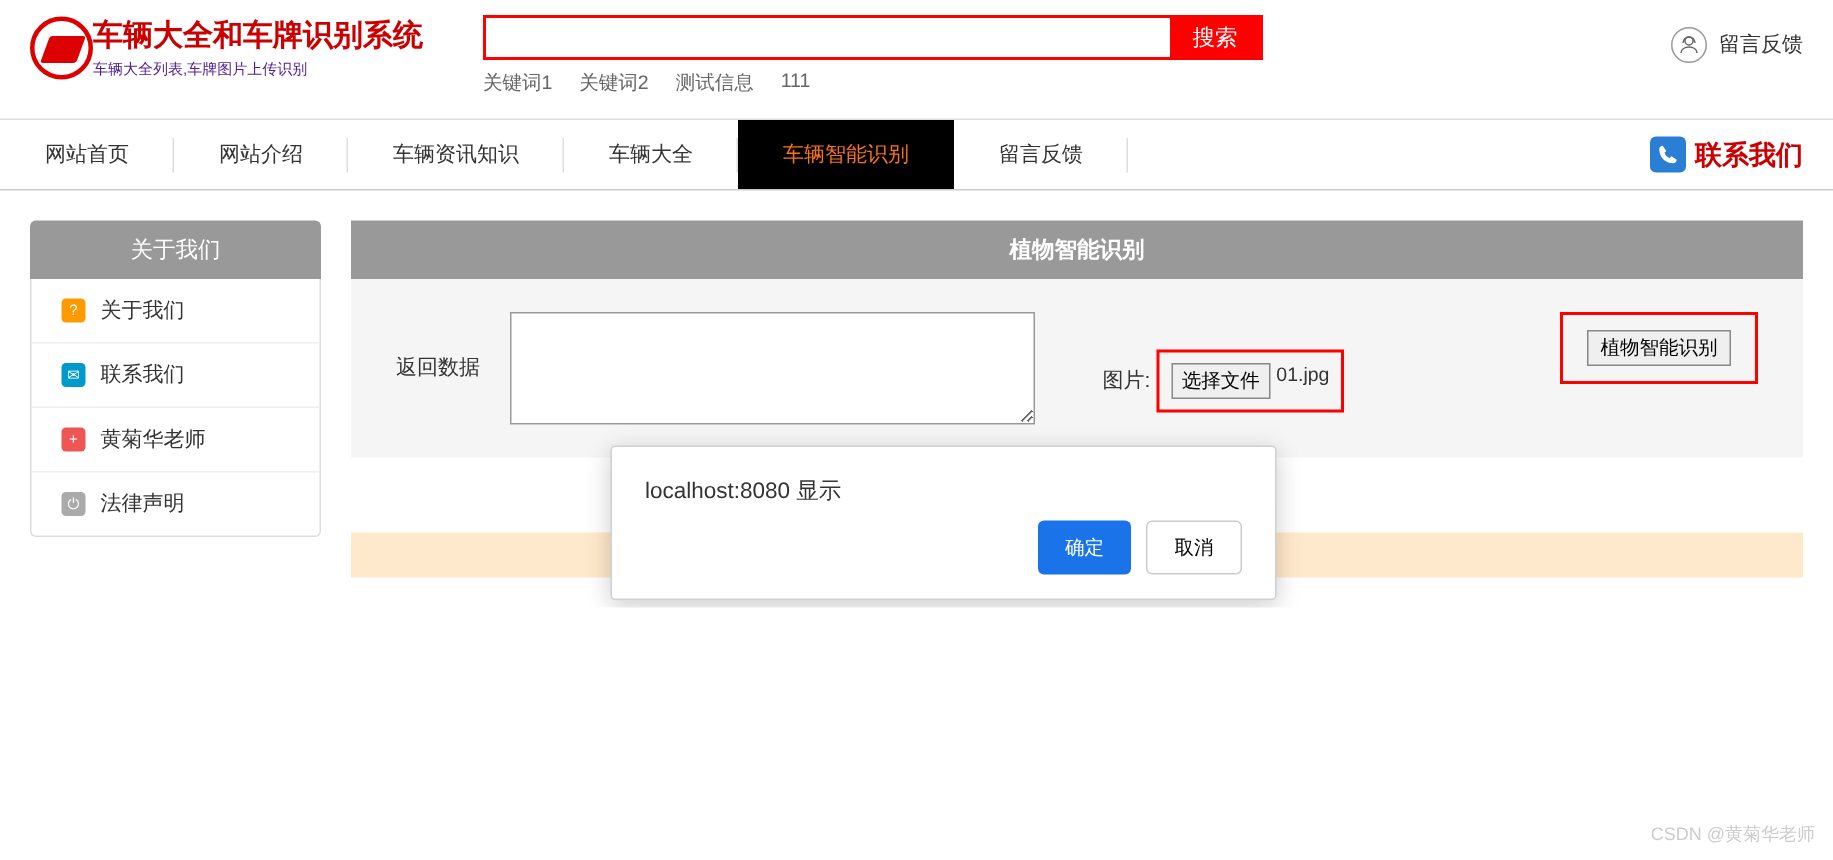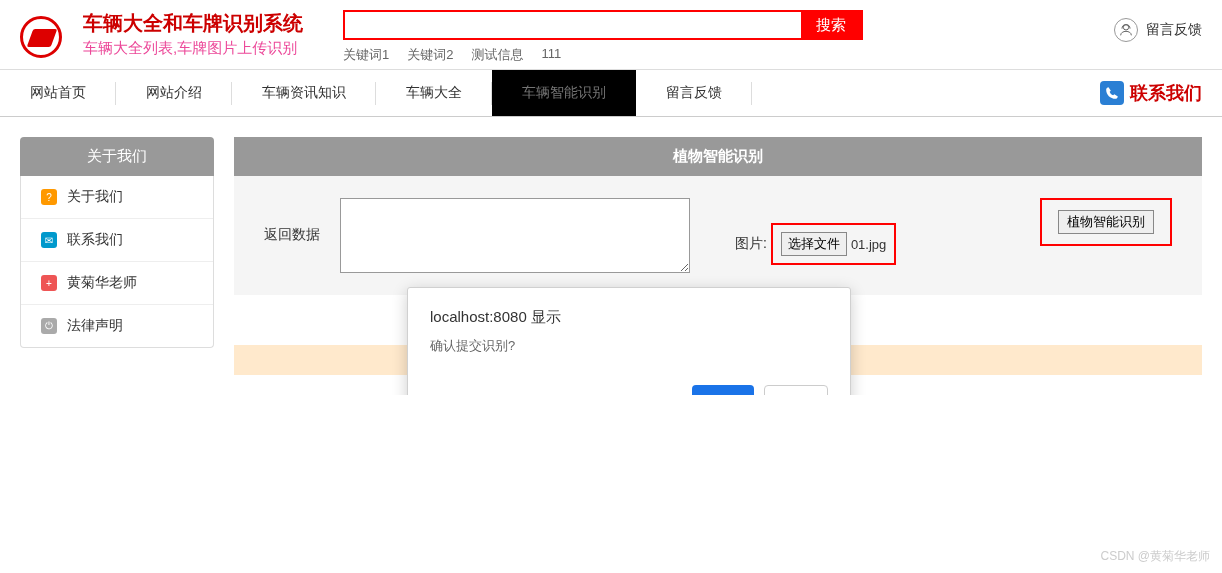--- a/index.html
+++ b/index.html
@@ -1,39 +1,39 @@
 <!DOCTYPE html>
 <html><head>
   <meta charset="utf-8">
   <style>
     * { margin: 0; padding: 0; box-sizing: border-box; }
     body { font-family: "Microsoft YaHei", Arial, sans-serif; font-size: 14px; color: #333; background: #fff; width: 1222px; }
     
     .header { display: flex; align-items: flex-start; padding: 10px 20px 0; gap: 40px; }
-    .logo-area { display: flex; align-items: flex-end; gap: 21px; }
+    .logo-area { display: flex; align-items: center; gap: 0; }
     .logo-icon { width: 42px; height: 42px; border: 3px solid #d00; border-radius: 50%; position: relative; }
     .logo-icon::before { content: ''; position: absolute; width: 24px; height: 18px; background: #d00; top: 10px; left: 7px; transform: skewX(-20deg); border-radius: 2px; }
     .logo-text { display: flex; flex-direction: column; }
     .logo-title { color: #c00; font-size: 20px; font-weight: bold; }
-    .logo-subtitle { color: #ec4899; font-size: 15px; margin-top: 2px; }
+    .logo-subtitle { color: #4c1d95; font-size: 10px; margin-top: 2px; }
     
     .search-area { flex: 1; max-width: 520px; }
     .search-box { display: flex; border: 2px solid #f00; height: 30px; }
     .search-input { flex: 1; border: none; outline: none; padding: 0 10px; }
     .search-button { background: #f00; color: #fff; border: none; width: 60px; font-size: 15px; cursor: pointer; }
     .keywords { display: flex; gap: 18px; margin-top: 6px; color: #666; font-size: 13px; }
     .keywords span { cursor: pointer; }
     
     .feedback-link { display: flex; align-items: center; gap: 8px; margin-left: auto; margin-top: 8px; cursor: pointer; }
     .feedback-icon { width: 24px; height: 24px; border: 1px solid #999; border-radius: 50%; display: flex; align-items: center; justify-content: center; }
     .feedback-icon svg { width: 16px; height: 16px; }
     
-    .nav { display: flex; align-items: center; border-top: 1px solid #ddd; border-bottom: 1px solid #ccc; margin-top: 5px; font-family: Liberation Serif, serif; }
+    .nav { display: flex; align-items: center; border-top: 1px solid #ddd; border-bottom: 1px solid #ccc; margin-top: 15px; font-family: Liberation Serif, serif; }
     .nav-item { padding: 14px 30px; cursor: pointer; position: relative; }
-    .nav-item.active { background: #000; color: #737373; }
+    .nav-item.active { background: #000; color: #f97316; }
     .nav-item:not(.active)::after { content: ''; position: absolute; right: 0; top: 25%; height: 50%; width: 1px; background: #ddd; }
     .contact-link { margin-left: auto; display: flex; align-items: center; gap: 6px; padding-right: 20px; color: #c00; font-size: 18px; font-weight: bold; cursor: pointer; }
     .phone-icon { width: 24px; height: 24px; background: #2a7fd4; border-radius: 4px; display: flex; align-items: center; justify-content: center; color: #fff; }
     
     .main { display: flex; gap: 20px; padding: 20px; }
     .sidebar { width: 194px; }
     .sidebar-header { background: #999; color: #fff; text-align: center; padding: 10px; font-size: 15px; border-radius: 4px 4px 0 0; }
     .sidebar-list { border: 1px solid #ddd; border-top: none; border-radius: 0 0 4px 4px; }
     .sidebar-item { display: flex; align-items: center; gap: 10px; padding: 12px 20px; cursor: pointer; }
     .sidebar-item:not(:last-child) { border-bottom: 1px solid #eee; }
@@ -45,21 +45,21 @@
     
     .content { flex: 1; position: relative; }
     .panel-header { background: #999; color: #fff; text-align: center; padding: 10px; font-size: 15px; font-weight: bold; }
     .panel-body { background: #f5f5f5; padding: 22px 30px; display: flex; align-items: flex-start; gap: 20px; min-height: 100px; position: relative; }
     .return-label { padding-top: 28px; font-size: 14px; }
     .return-textarea { width: 350px; height: 75px; border: 1px solid #999; resize: both; padding: 5px; }
     .upload-group { display: flex; align-items: center; gap: 4px; margin-left: 25px; padding-top: 25px; }
     .upload-label { font-size: 14px; }
     .file-button { border: 1px solid #888; background: #efefef; padding: 2px 6px; font-size: 13px; cursor: pointer; }
     .file-name { font-size: 13px; }
-    .file-highlight { border: 2px solid #f00; padding: 7px 8px; display: flex; align-items: center; gap: 4px; }
+    .file-highlight { border: 2px solid #f00; padding: 7px 8px; display: flex; align-items: flex-start; gap: 4px; }
     .recognize-button-wrap { margin-left: auto; border: 2px solid #f00; padding: 10px 16px; }
     .recognize-button { border: 1px solid #888; background: #efefef; padding: 2px 8px; font-size: 13px; cursor: pointer; }
     
     .arrow-svg { position: absolute; top: 280px; left: 850px; pointer-events: none; }
     
     .bottom-bar { background: #ffe9cc; height: 30px; margin-top: 50px; }
     
     .dialog { position: absolute; top: 150px; left: 173px; width: 444px; background: #fff; border: 1px solid #d0d0d0; border-radius: 3px; box-shadow: 0 4px 16px rgba(0,0,0,0.2); padding: 20px 22px 16px; z-index: 10; }
     .dialog-title { font-size: 15px; margin-bottom: 10px; }
     .dialog-message { font-size: 13px; color: #666; margin-bottom: 30px; }
@@ -156,21 +156,20 @@
           <span class="file-name">01.jpg</span>
         </div>
       </div>
       <div class="recognize-button-wrap">
         <button class="recognize-button">植物智能识别</button>
       </div>
     </div>
 
     <div class="dialog">
       <div class="dialog-title">localhost:8080 显示</div>
-      <div class="dialog-message">确认提交识别?</div>
       <div class="dialog-buttons">
         <button class="btn-ok">确定</button>
         <button class="btn-cancel">取消</button>
       </div>
     </div>
 
     <div class="bottom-bar"></div>
 
     <svg class="arrow-svg" width="180" height="130">
       <defs>

